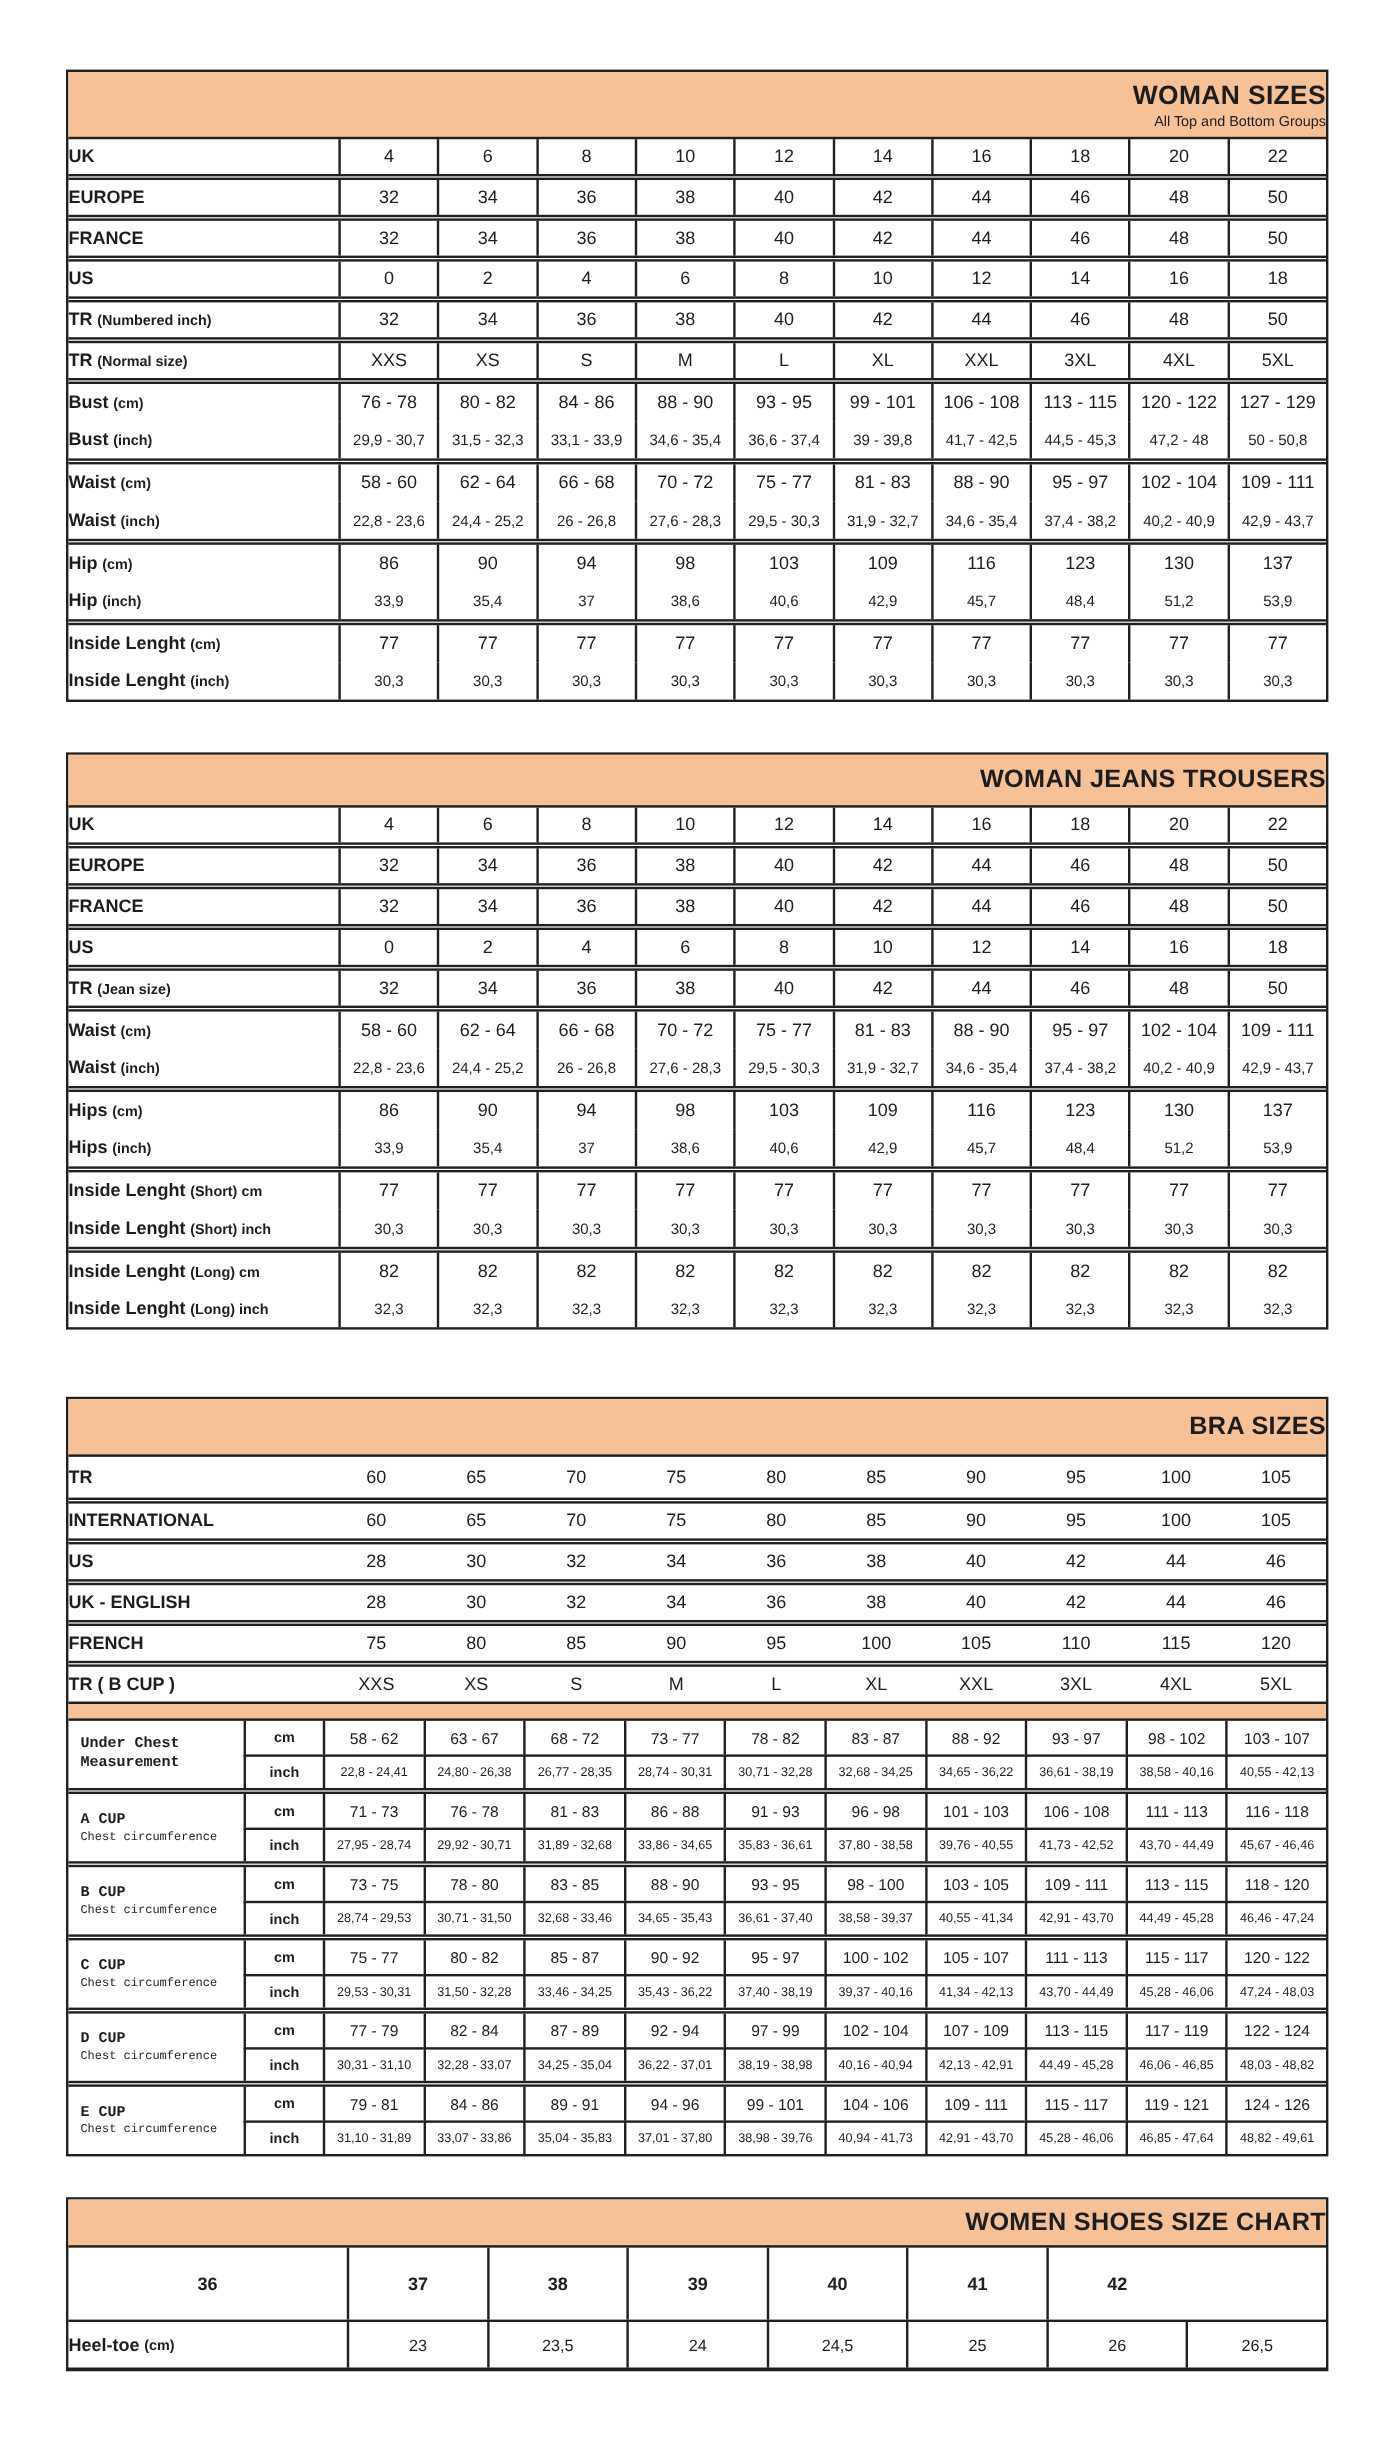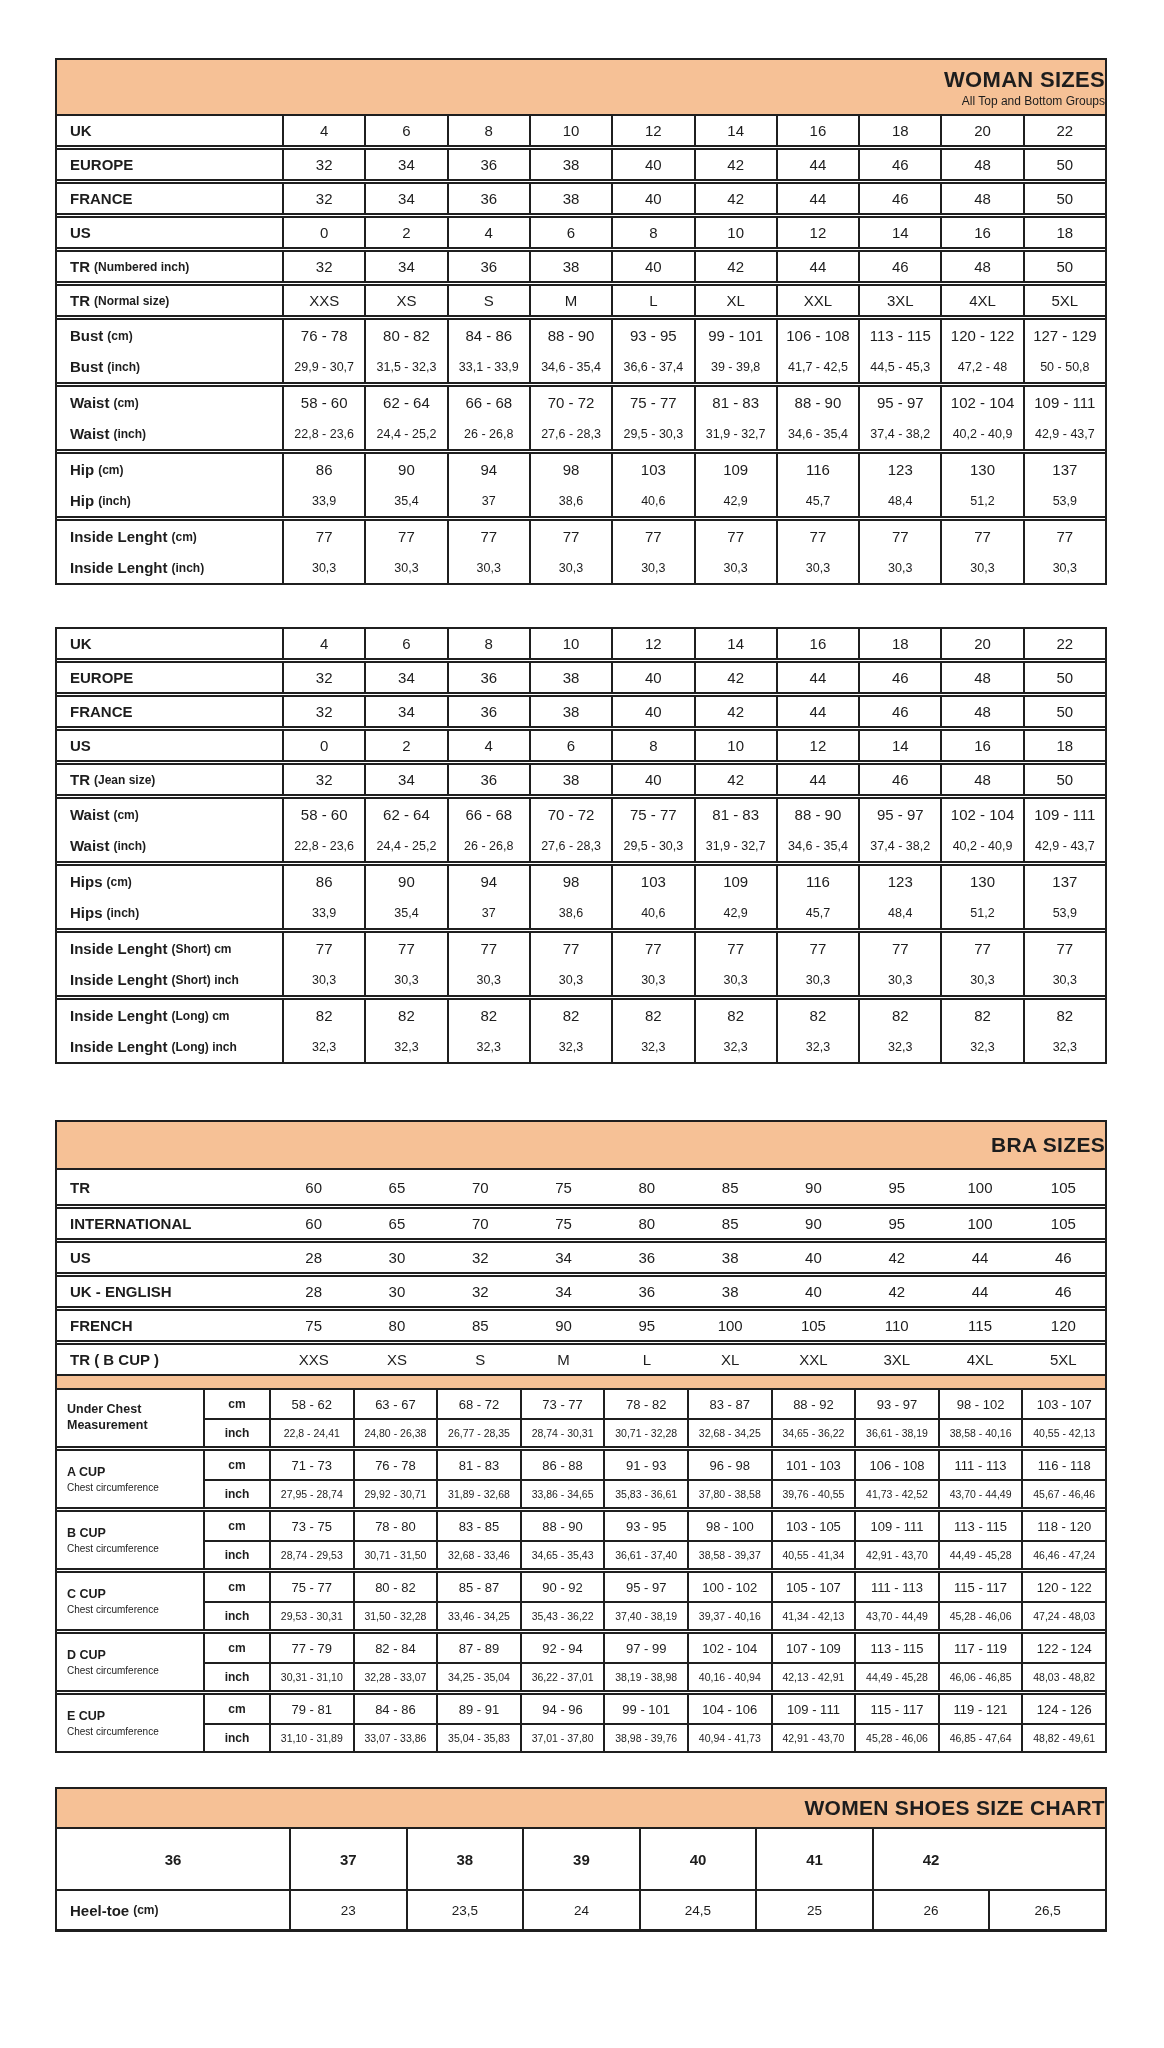--- a/index.html
+++ b/index.html
@@ -26,42 +26,42 @@
   .t1 .title{font-size:22px;}
   .subtitle{font-weight:normal;font-size:12px;margin-top:1px;}
   .t2 .band{height:44px;}
   .bra .band{height:48px;}
   .shoes .band{height:40px;}
   .t2{margin-top:42px;}
   .bra{margin-top:56px;}
   .shoes{margin-top:34px;border-bottom-width:3px;}
 
   .cell{display:flex;align-items:center;justify-content:center;overflow:hidden;}
-  .cell.lbl{justify-content:flex-start;padding-left:13px;font-weight:bold;font-size:15px;white-space:nowrap;}
+  .cell.lbl{justify-content:flex-start;padding-left:0;font-weight:bold;font-size:15px;white-space:nowrap;}
   .paren{font-size:12px;font-weight:bold;margin-left:4px;}
   .val{font-size:15px;}
 
   
   .grid-row.sz{display:grid;grid-template-columns:225px repeat(10,1fr);height:29px;}
   .grid-row.sz.pair-row{height:31px;}
   .sz .cell + .cell{border-left:2px solid var(--bd);}
   .grid-row.small .val{font-size:12.5px;}
   .group + .group{border-top:5px double var(--bd);}
 
   
   .bra-row{display:grid;grid-template-columns:215px repeat(10,1fr);height:34px;}
   .bra-row + .bra-row{border-top:5px double var(--bd);}
   .bra-row .lbl{font-size:15px;}
   .bval{font-size:15px;}
   .bra-strip{height:16px;background:var(--ac);border-top:2px solid var(--bd);border-bottom:2px solid var(--bd);}
 
   
   .cup{display:grid;grid-template-columns:146px 66px repeat(10,1fr);grid-auto-rows:28px;}
   .cup + .cup{border-top:5px double var(--bd);}
-  .cup-lbl{grid-row:1 / span 2;grid-column:1;display:flex;flex-direction:column;justify-content:center;padding-left:10px;}
+  .cup-lbl{grid-row:1 / span 2;grid-column:1;display:flex;flex-direction:column;justify-content:center;padding-left:10px;font-family:Liberation Mono, monospace;}
   .cup-name{font-weight:bold;font-size:12.5px;line-height:1.25;padding-right:6px;}
   .cup-sub{font-size:10px;margin-top:1px;}
   .cup .cell{border-left:2px solid var(--bd);}
   .cup .r2{border-top:2px solid var(--bd);}
   .unit{font-weight:bold;font-size:12px;}
   .cupval{font-size:13px;}
   .cupval.small{font-size:10.5px;}
 
   
   .shoes-row{display:grid;grid-template-columns:232px repeat(7,1fr);}
@@ -311,20 +311,23 @@
             <div class="cell val">30,3</div>
             <div class="cell val">30,3</div>
             <div class="cell val">30,3</div>
             <div class="cell val">30,3</div>
           </div>
         </div>
       </div>
   </section>
 
   <section class="tbl t2">
+    <header class="band">
+      <div class="title">WOMAN JEANS TROUSERS</div>
+    </header>
     <div id="t2-rows">
         <div class="group">
           <div class="grid-row sz">
             <div class="cell lbl">UK</div>
             <div class="cell val">4</div>
             <div class="cell val">6</div>
             <div class="cell val">8</div>
             <div class="cell val">10</div>
             <div class="cell val">12</div>
             <div class="cell val">14</div>

